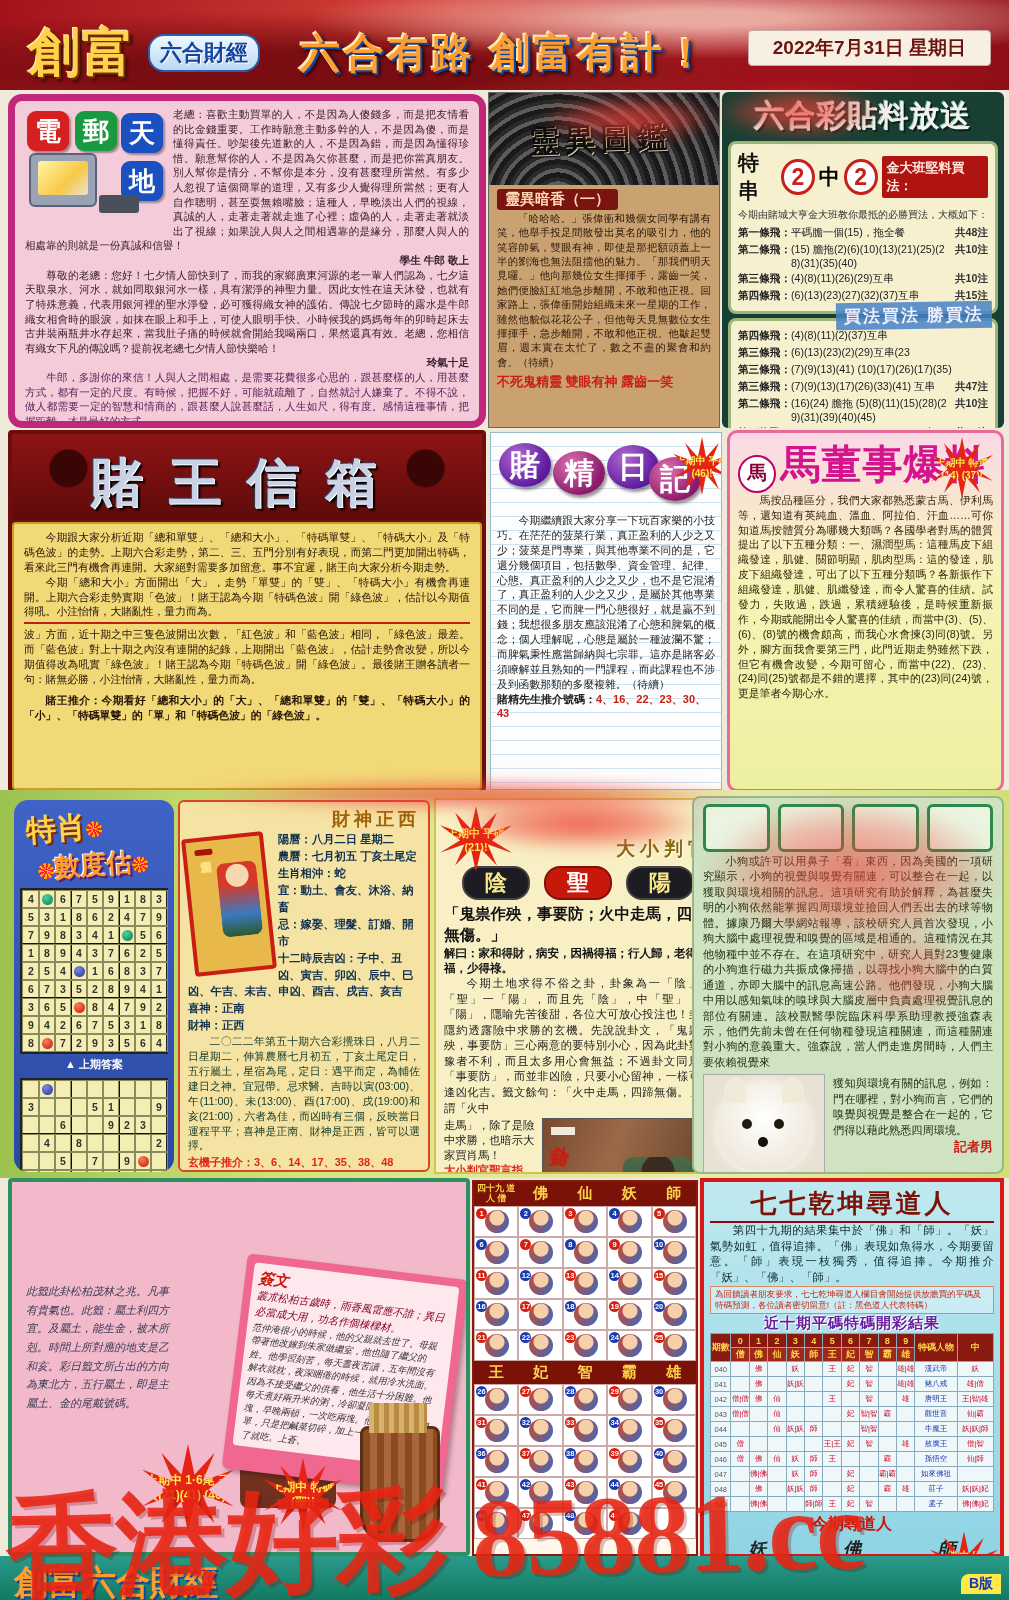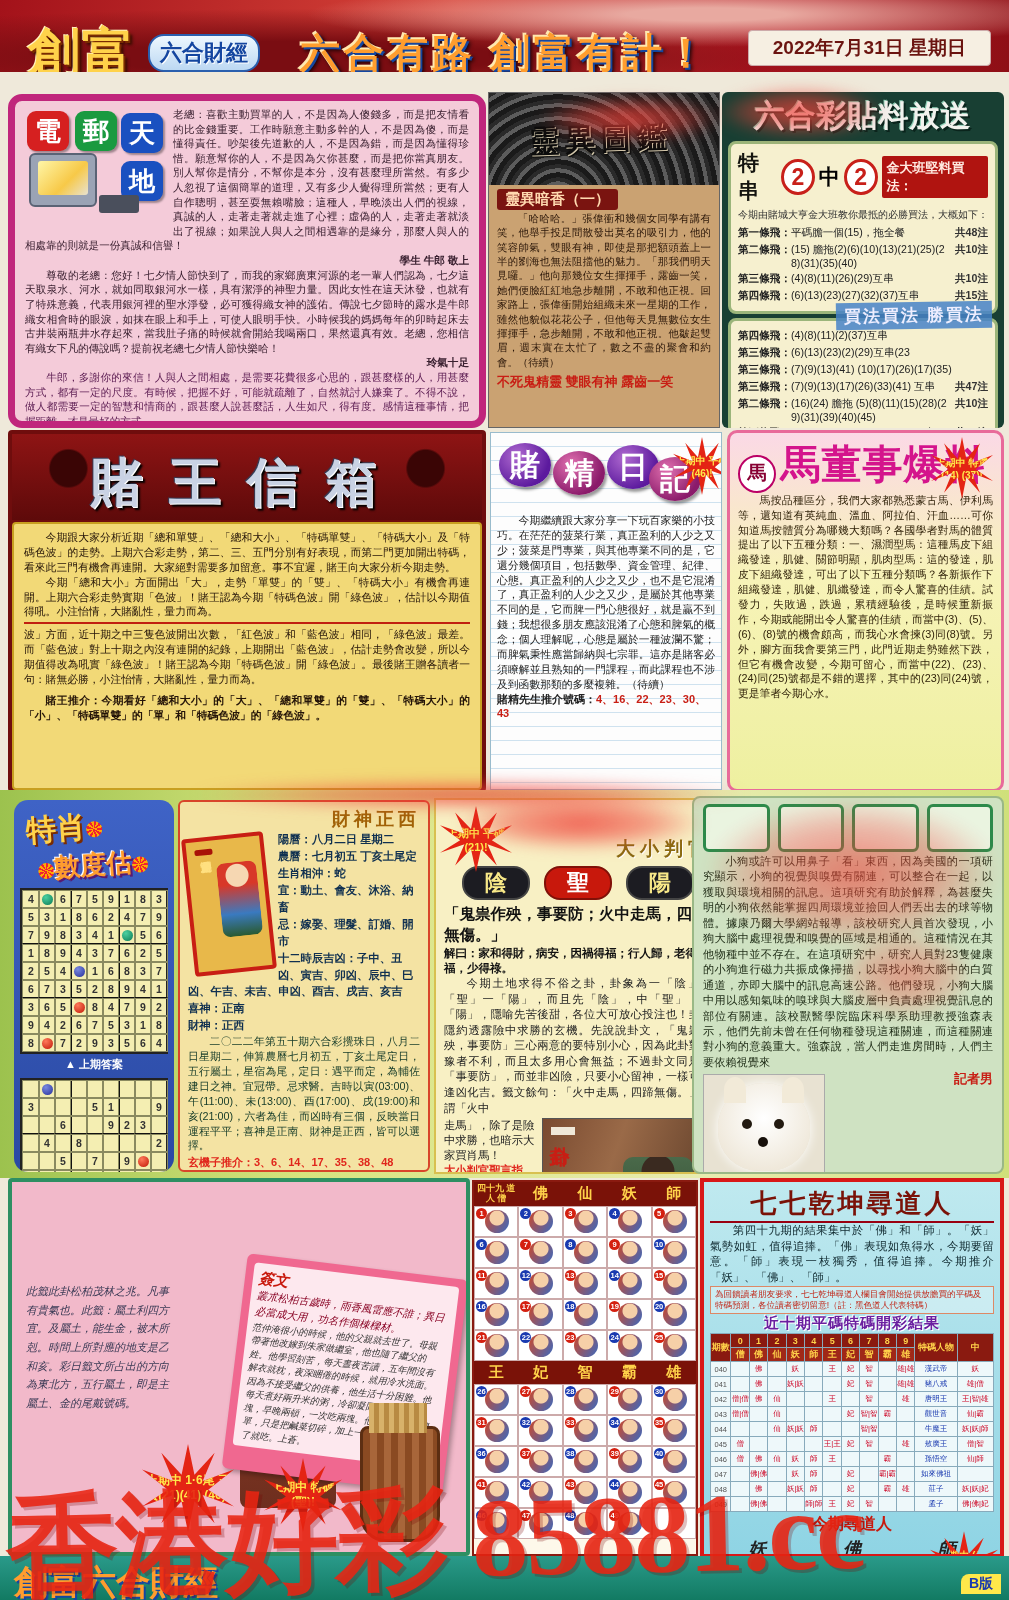--- a/index.html
+++ b/index.html
@@ -3,21 +3,21 @@
 <meta charset="utf-8">
 <style>
   html,body{margin:0;padding:0;background:#777;}
   #page{position:relative;width:1009px;height:1600px;margin:0 auto;background:#efe9da;
         font-family:"Liberation Sans","DejaVu Sans",sans-serif;overflow:hidden;}
   .abs{position:absolute;}
   .panel{position:absolute;box-sizing:border-box;overflow:hidden;}
   .txt{font-size:11px;line-height:1.38;color:#222;text-align:justify;}
   .indent{text-indent:2em;}
   
-  #hdr{left:0;top:0;width:1009px;height:72px;background:
+  #hdr{left:0;top:0;width:1009px;height:90px;background:
        radial-gradient(ellipse at 70% 20%,#e8a9a0 0 8%,transparent 40%),
        radial-gradient(ellipse at 30% 80%,#7a0d12 0 20%,transparent 60%),
        linear-gradient(100deg,#a3121a,#d8453a 45%,#b01420 75%,#8e0f16);}
   #brand{left:28px;top:18px;font-size:52px;font-weight:900;color:#ffd24a;
          font-family:"Liberation Serif","DejaVu Serif",serif;
          text-shadow:2px 2px 0 #7a2b00,4px 4px 3px #3a0c00,-1px -1px 0 #fff3c0;letter-spacing:2px;}
   #brandsub{left:148px;top:34px;background:linear-gradient(#eef8ff,#bcd8f2);border:2px solid #2a5fae;
             border-radius:16px;padding:2px 10px;font-size:22px;font-weight:900;color:#1446a0;
             text-shadow:1px 1px 0 #fff;}
   #slogan{left:300px;top:26px;font-size:40px;font-weight:900;color:#ff9d2e;letter-spacing:4px;
@@ -621,20 +621,21 @@
         <span></span>
       </div>
     <div class="txt indent">小狗或許可以用鼻子「看」東西，因為美國的一項研究顯示，小狗的視覺與嗅覺有關連，可以整合在一起，以獲取與環境相關的訊息。這項研究有助於解釋，為甚麼失明的小狗依然能掌握四周環境並撿回人們丟出去的球等物體。據康乃爾大學網站報導，該校研究人員首次發現，小狗大腦中處理視覺和嗅覺的區域是相通的。這種情況在其他物種中並不存在。在這項研究中，研究人員對23隻健康的小狗進行磁力共振成像掃描，以尋找小狗大腦中的白質通道，亦即大腦中的訊息高速公路。他們發現，小狗大腦中用以感知氣味的嗅球與大腦皮層中負責處理視覺訊息的部位有關連。該校獸醫學院臨床科學系助理教授強森表示，他們先前未曾在任何物種發現這種關連，而這種關連對小狗的意義重大。強森說，當人們走進房間時，人們主要依賴視覺來</div>
     <div>
       <div id="dogphoto">
         <div id="dogface">
           <div class="ear" style="left:6px;"></div>
           <div class="ear" style="right:6px;"></div>
         </div>
       </div>
+      <div class="txt" style="overflow:hidden;padding-top:6px;">獲知與環境有關的訊息，例如：門在哪裡，對小狗而言，它們的嗅覺與視覺是整合在一起的，它們得以藉此熟悉四周環境。</div>
       <div id="dogby">記者男</div>
     </div>
   </div>
 
   <div id="hermit" class="panel">
     <div id="hermitleft">此籤此卦松柏茂林之兆。凡事有貴氣也。此籤：屬土利四方宜。及屬土，能生金，被木所剋。時間上所對應的地支是乙和亥。彩日籤文所占出的方向為東北方，五行屬土，即是主屬土、金的尾戴號碼。</div>
     <div id="man">
       <div id="manbody"></div>
       <div id="manhead"></div>
       <div id="manmouth"></div>

